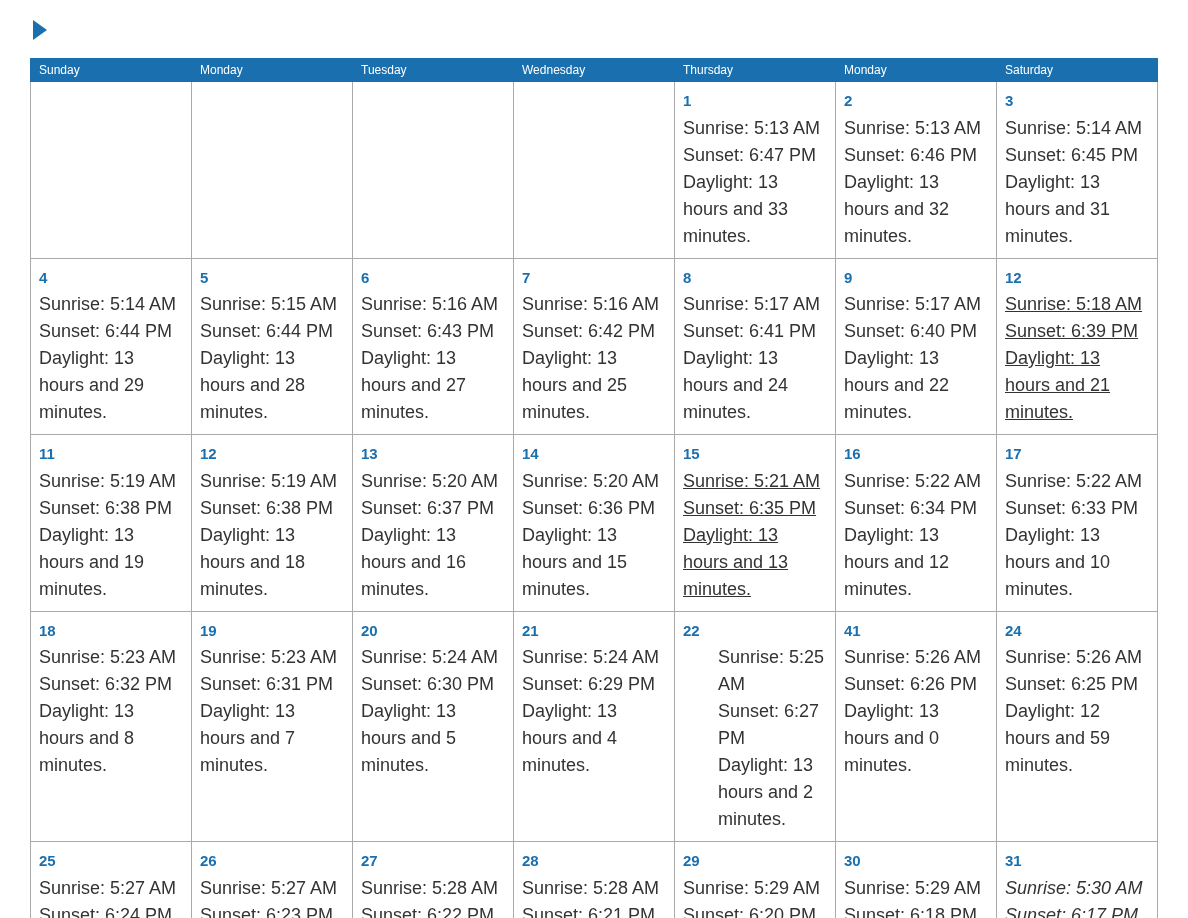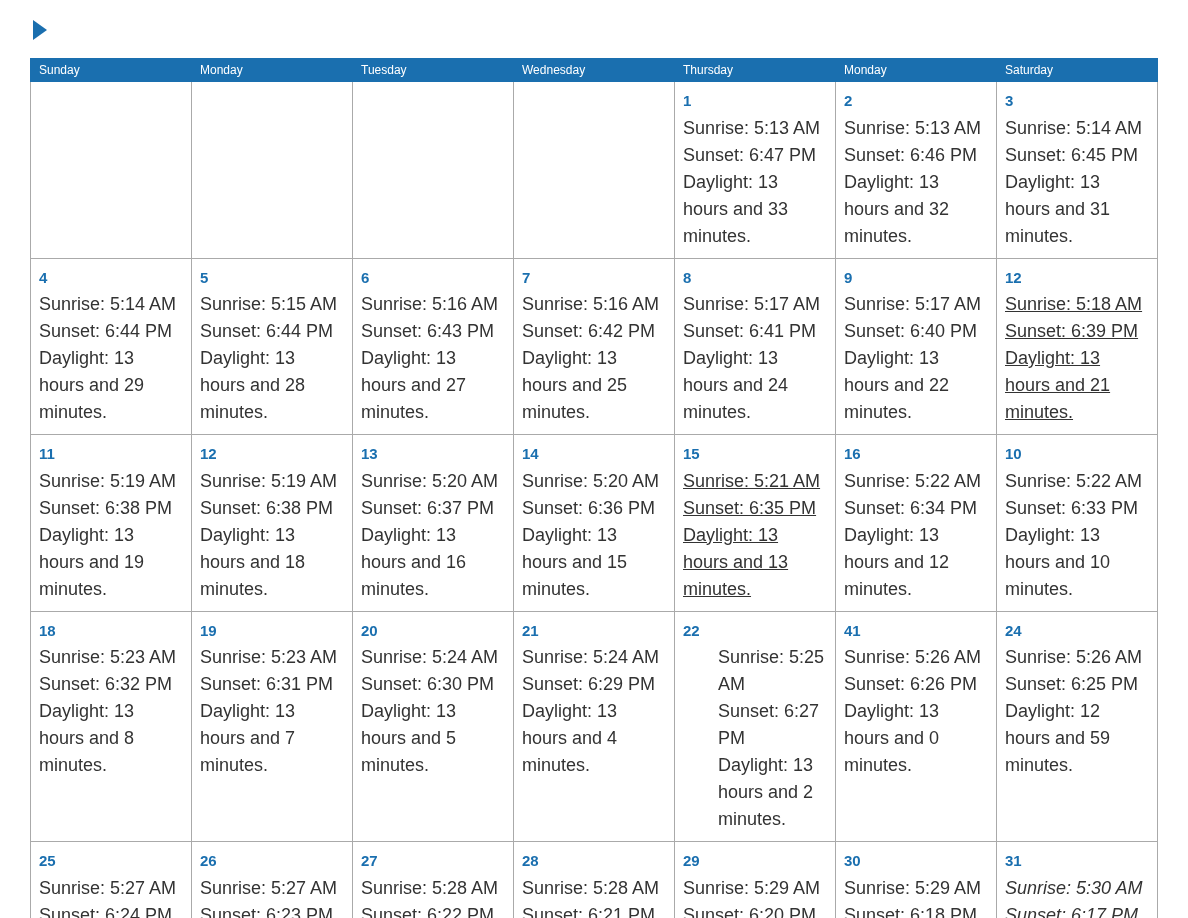--- a/index.html
+++ b/index.html
@@ -232,21 +232,21 @@
 Sunset: 6:35 PM
 Daylight: 13 hours and 13 minutes.</div>
         </td>
         <td>
           <span class="day-number">16</span>
           <div class="day-info" style="white-space: pre-line;">Sunrise: 5:22 AM
 Sunset: 6:34 PM
 Daylight: 13 hours and 12 minutes.</div>
         </td>
         <td>
-          <span class="day-number">10</span>
+          <span class="day-number">17</span>
           <div class="day-info" style="white-space: pre-line;">Sunrise: 5:22 AM
 Sunset: 6:33 PM
 Daylight: 13 hours and 10 minutes.</div>
         </td>
       </tr>
       <tr>
         <td>
           <span class="day-number">18</span>
           <div class="day-info" style="white-space: pre-line;">Sunrise: 5:23 AM
 Sunset: 6:32 PM

